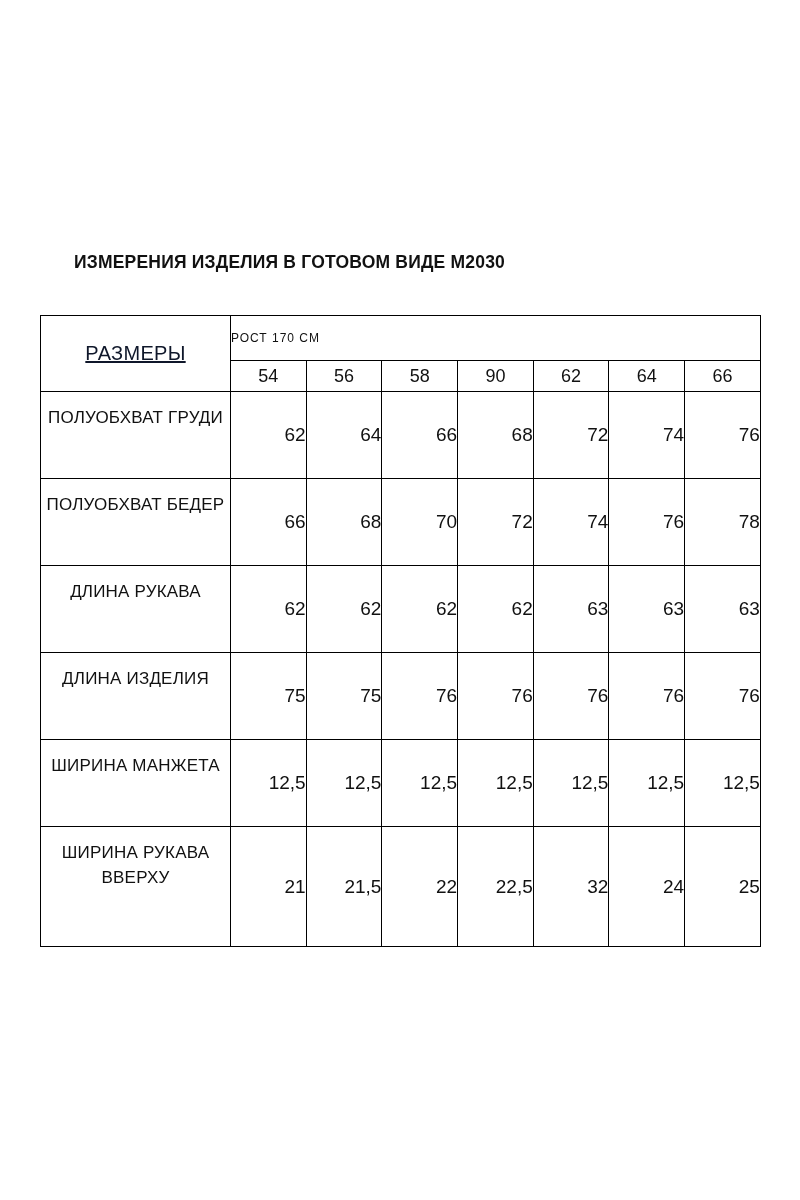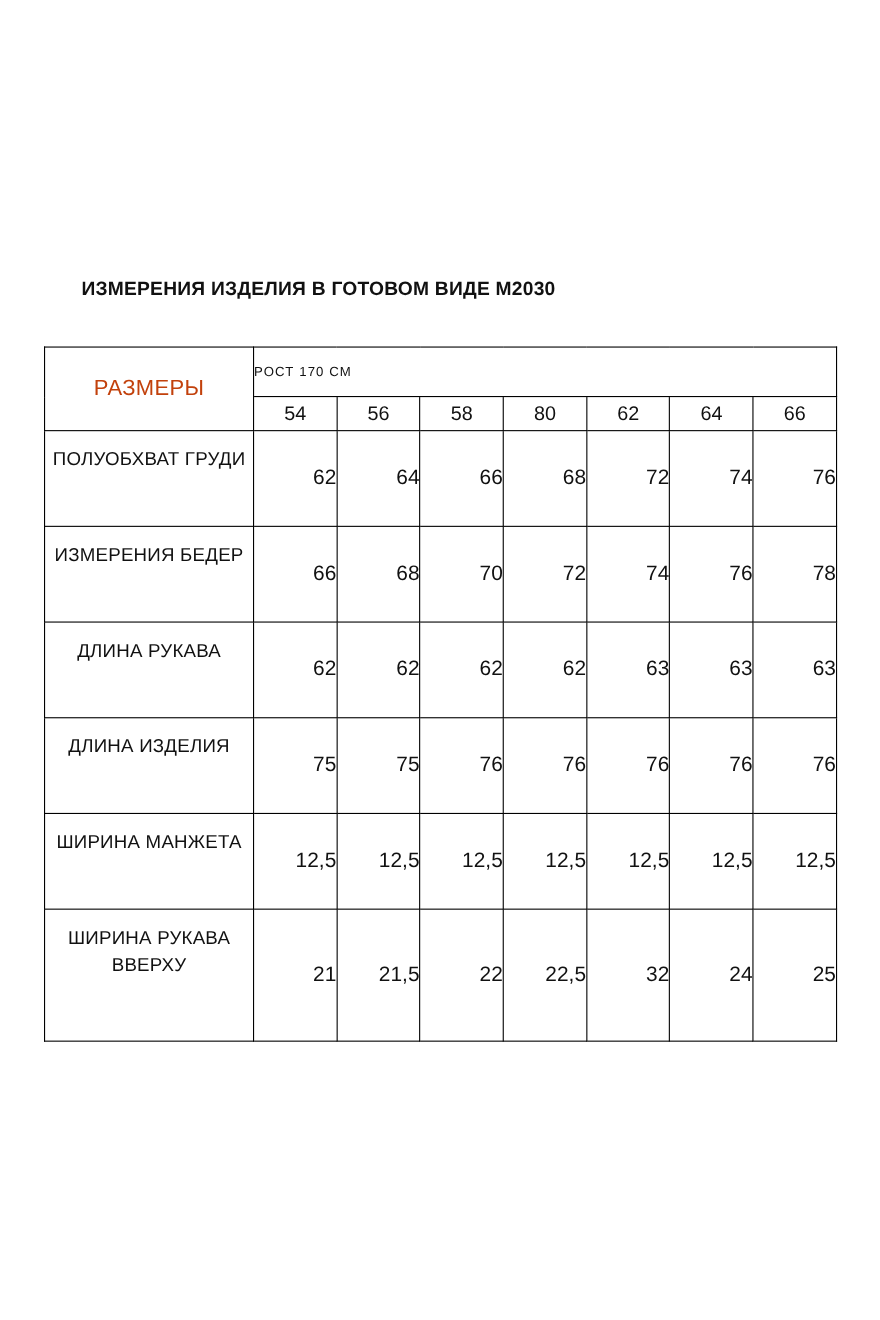--- a/index.html
+++ b/index.html
@@ -71,21 +71,22 @@
 
   .col-label { width: 190px; }
   .col-size  { width: 75.7px; }
 
   .cell-sizes-title {
     font-size: 20px;
     font-weight: bold;
     text-align: center;
     letter-spacing: 0.3px;
     height: 44px;
-    color: #c2410c;
+    color: #0f172a;
+    text-decoration: underline;
   }
   .cell-height-title {
     font-size: 12px;
     text-align: left;
     letter-spacing: 1px;
     height: 44px;
     color: #111;
   }
   .cell-size-num {
     font-size: 18px;
@@ -135,39 +136,39 @@
     </colgroup>
     <thead>
       <tr>
         <th class="cell-sizes-title" rowspan="2">РАЗМЕРЫ</th>
         <th class="cell-height-title" colspan="7">РОСТ 170 СМ</th>
       </tr>
       <tr>
         <th class="cell-size-num">54</th>
         <th class="cell-size-num">56</th>
         <th class="cell-size-num">58</th>
-        <th class="cell-size-num">80</th>
+        <th class="cell-size-num">90</th>
         <th class="cell-size-num">62</th>
         <th class="cell-size-num">64</th>
         <th class="cell-size-num">66</th>
       </tr>
     </thead>
     <tbody>
       <tr class="h-tall">
         <td class="row-label top-align">ПОЛУОБХВАТ ГРУДИ</td>
         <td class="row-value">62</td>
         <td class="row-value">64</td>
         <td class="row-value">66</td>
         <td class="row-value">68</td>
         <td class="row-value">72</td>
         <td class="row-value">74</td>
         <td class="row-value">76</td>
       </tr>
       <tr class="h-tall">
-        <td class="row-label top-align">ИЗМЕРЕНИЯ БЕДЕР</td>
+        <td class="row-label top-align">ПОЛУОБХВАТ БЕДЕР</td>
         <td class="row-value">66</td>
         <td class="row-value">68</td>
         <td class="row-value">70</td>
         <td class="row-value">72</td>
         <td class="row-value">74</td>
         <td class="row-value">76</td>
         <td class="row-value">78</td>
       </tr>
       <tr class="h-tall">
         <td class="row-label top-align">ДЛИНА РУКАВА</td>

